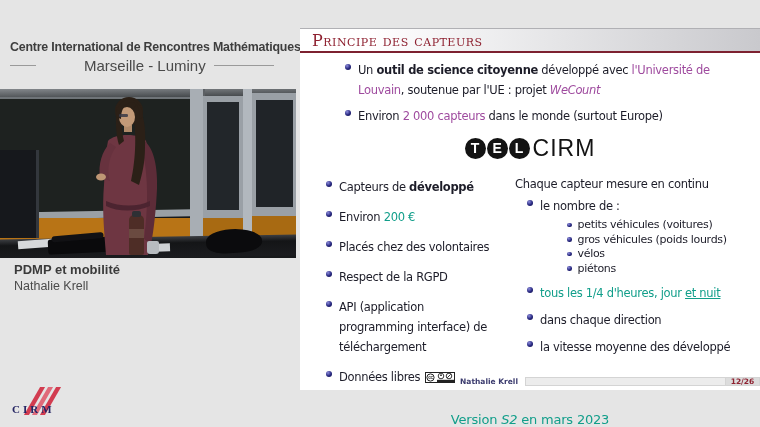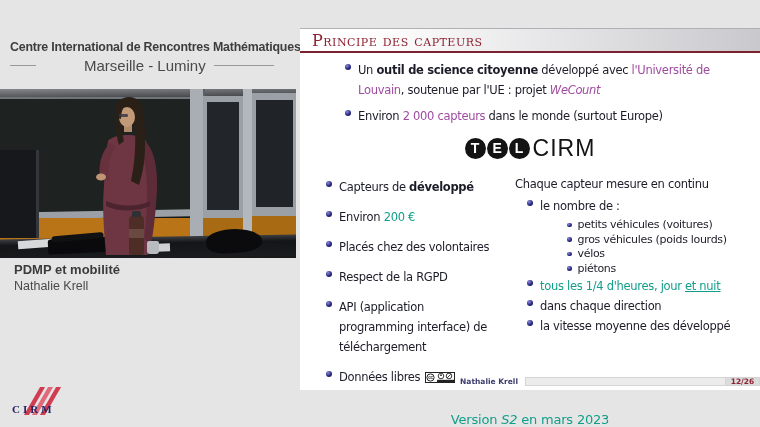--- a/index.html
+++ b/index.html
@@ -106,21 +106,21 @@
 
   .cols{display:flex;margin-top:16px;}
   .col-left{width:180px;margin-left:26px;}
   .col-left .brow{margin-bottom:10px;}
   .col-left .btxt{width:152px;}
   .col-right{flex:1;margin-left:9px;}
   .col-right .heading{font-size:11.5px;letter-spacing:-0.3px;line-height:15px;}
   .col-right .lvl1{margin-left:12px;margin-top:4px;}
   .col-right .lvl2{margin-left:40px;margin-top:2px;}
   .col-right .lvl2 .btxt{font-size:11px;line-height:14.5px;text-align:right;}
-  .col-right .gap{}
+  .col-right .gap{margin-top:7px;}
 
   .cc-badge{display:inline-block;vertical-align:-2px;margin-left:5px;}
 
   .version{margin-top:13px;text-align:center;font-size:13px;letter-spacing:-0.2px;}
 
   .sfooter{position:absolute;left:0;top:348px;width:460px;height:10px;display:flex;align-items:center;}
   .sfooter .name-cell{width:225px;text-align:right;padding-right:7px;box-sizing:border-box;
         font-size:7.5px;color:#3b3b6e;font-weight:bold;white-space:nowrap;}
   .sfooter .bar{flex:1;height:9px;background:#ececec;border:1px solid #d4d4d4;box-sizing:border-box;}
   .sfooter .page-cell{width:34px;height:9px;background:#dcdcdc;border:1px solid #d4d4d4;border-left:none;

